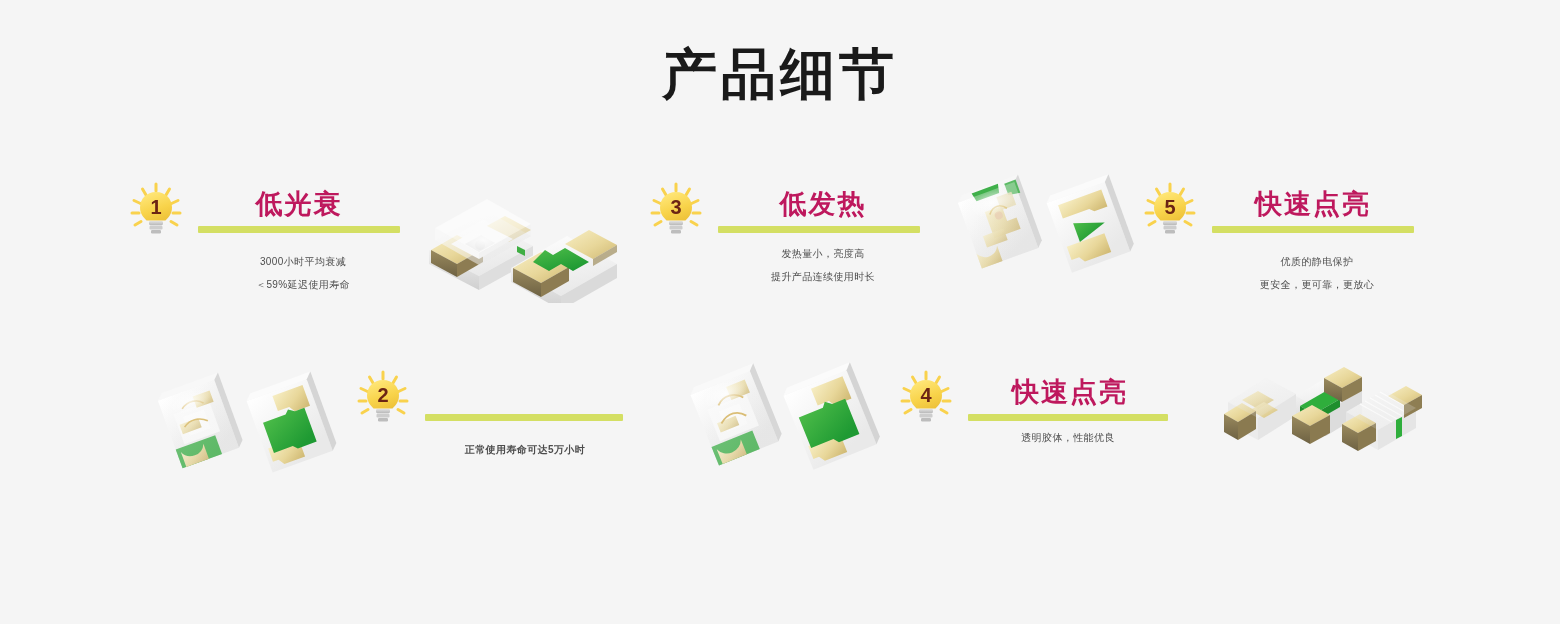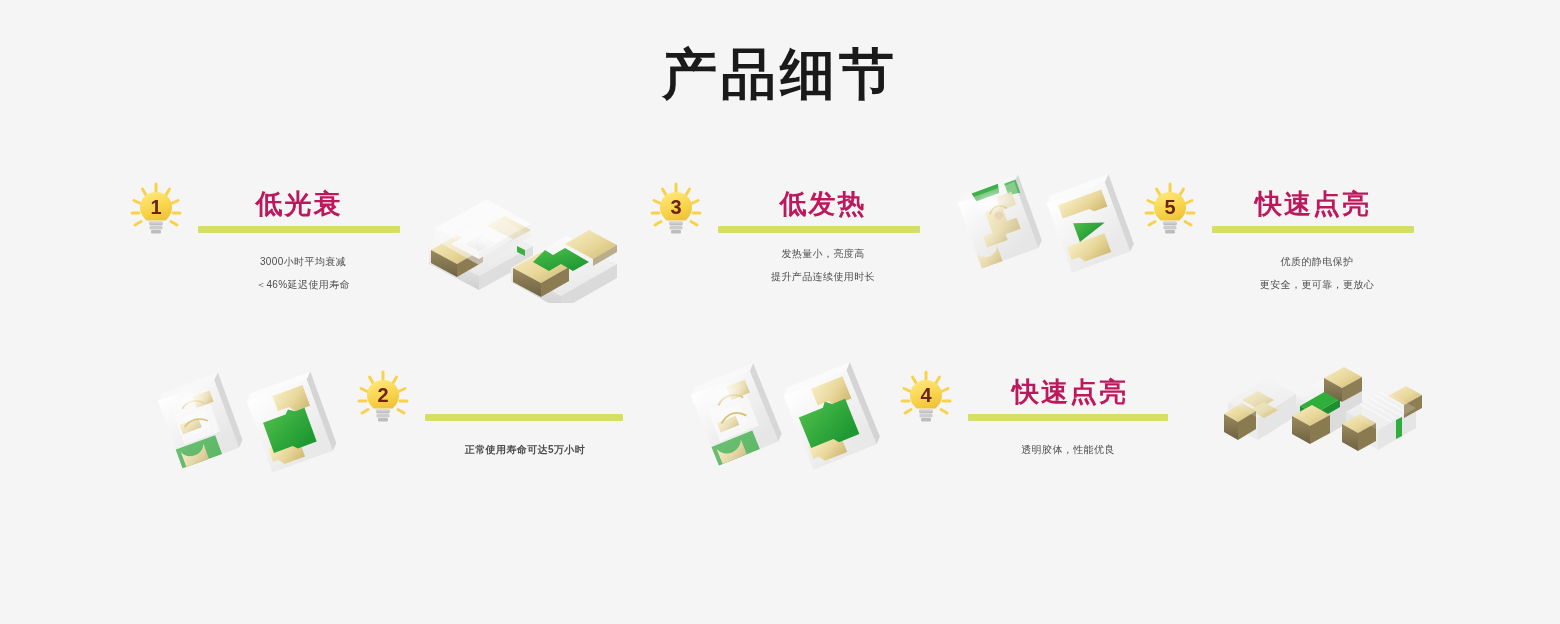--- a/index.html
+++ b/index.html
@@ -119,21 +119,21 @@
           <rect x="21.5" y="43.8" width="13" height="3.6" rx="1.2" fill="#cdcdcd"></rect>
           <rect x="23" y="48" width="10" height="3.4" rx="1.2" fill="#bdbdbd"></rect>
           <text x="28" y="32" text-anchor="middle" font-family="'Liberation Sans',sans-serif" font-size="20" font-weight="700" fill="#6b2414">1</text>
         </svg>
       </span>
       <div class="feat-title" style="left:70px;top:6px;width:202px;">低光衰</div>
       <div class="feat-rule" style="left:70px;top:44px;width:202px;"></div>
     </div>
     <div class="feat-desc" style="left:60px;top:68px;width:230px;">
       <div>3000小时平均衰减</div>
-      <div>＜46%延迟使用寿命</div>
+      <div>＜59%延迟使用寿命</div>
     </div>
   </div>
 
   <div class="led-art" style="left:415px;top:178px;">
     <svg width="215" height="125" viewBox="0 0 215 125">
       <g transform="translate(6,10)">
 
         <g>
           <path d="M8 62 L58 88 L112 58 L62 32 Z" fill="url(#gWhite)"></path>
           <path d="M8 62 L8 76 L58 102 L58 88 Z" fill="url(#gWhiteSide)"></path>
@@ -362,21 +362,21 @@
           <path d="M28 10 C37.5 10 44 17 44 25.5 C44 31.5 40.5 35.5 37.5 38.5 L18.5 38.5 C15.5 35.5 12 31.5 12 25.5 C12 17 18.5 10 28 10 Z" fill="url(#gBulb)"></path>
           <rect x="21" y="39" width="14" height="4.2" rx="1.4" fill="url(#gBase)"></rect>
           <rect x="21.5" y="43.8" width="13" height="3.6" rx="1.2" fill="#cdcdcd"></rect>
           <rect x="23" y="48" width="10" height="3.4" rx="1.2" fill="#bdbdbd"></rect>
           <text x="28" y="32" text-anchor="middle" font-family="'Liberation Sans',sans-serif" font-size="20" font-weight="700" fill="#6b2414">4</text>
         </svg>
       </span>
       <div class="feat-title" style="left:72px;top:6px;width:200px;">快速点亮</div>
       <div class="feat-rule" style="left:70px;top:44px;width:200px;"></div>
     </div>
-    <div class="feat-desc" style="left:45px;top:68px;width:250px;">
+    <div class="feat-desc" style="left:45px;top:56px;width:250px;">
       <div>透明胶体，性能优良</div>
     </div>
   </div>
 
   <div class="led-art" style="left:678px;top:350px;">
     <svg width="215" height="130" viewBox="0 0 215 130">
       <g transform="translate(4,8)">
 
         <g transform="rotate(-22 58 58)">
           <path d="M20 20 L84 20 L84 96 L20 96 Z" fill="url(#gWhite)"></path>

